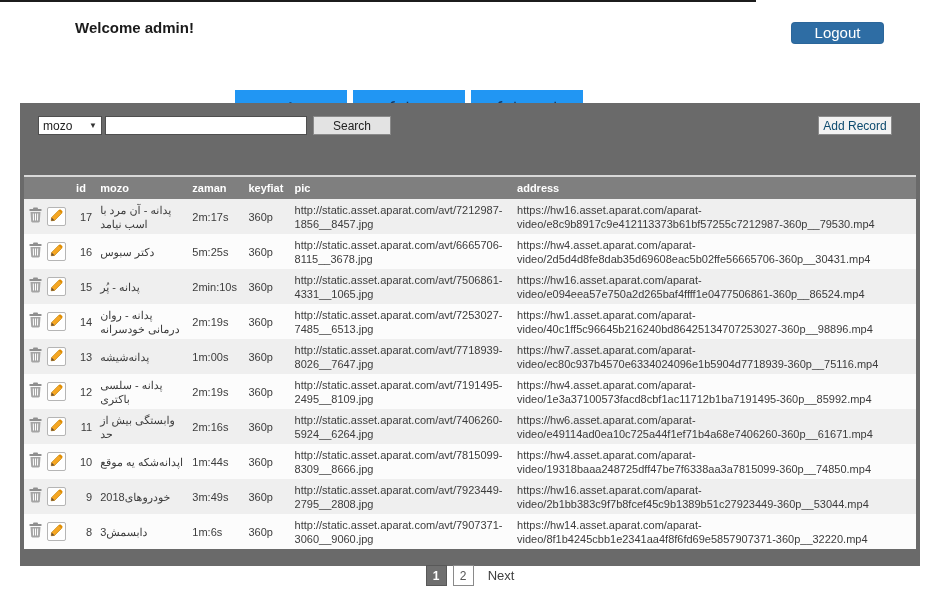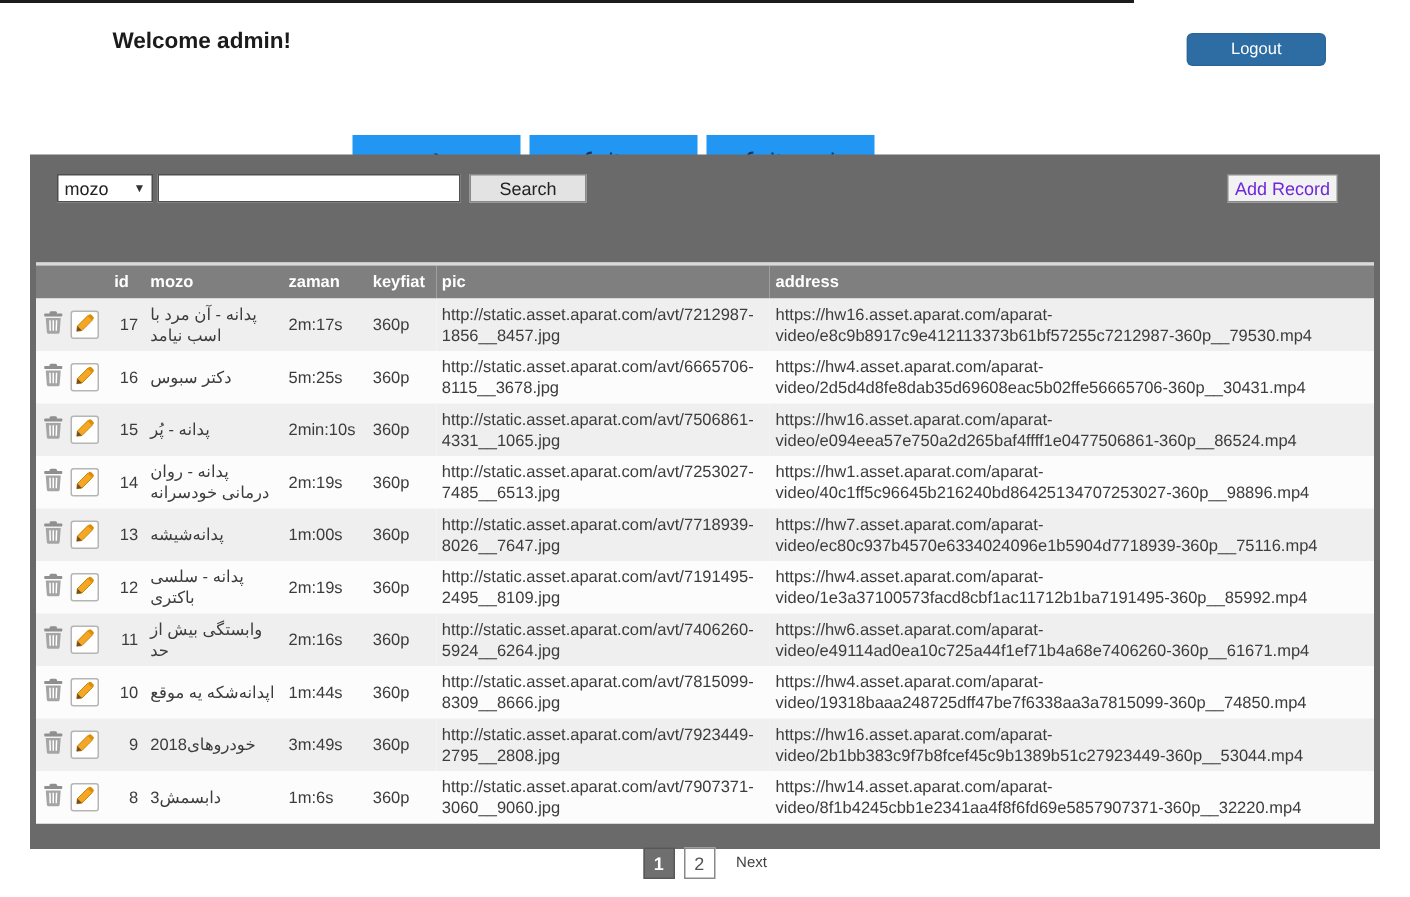--- a/index.html
+++ b/index.html
@@ -4,39 +4,39 @@
 <style>
   html,body{margin:0;padding:0;background:#fff;}
   body{font-family:"Liberation Sans",sans-serif;}
   .page{position:relative;width:940px;height:598px;background:#fff;overflow:hidden;}
 
   .topline{position:absolute;left:0;top:0;width:756px;height:2px;background:#1c1c1c;}
 
   .welcome{position:absolute;left:75px;top:19px;font-size:15px;font-weight:bold;color:#1b1b1b;}
 
   .logout{position:absolute;left:791px;top:22px;width:93px;height:22px;background:#2e6da4;
-          color:#fff;border:1px solid #2a619287;border-radius:4px;font-size:11px;cursor:pointer;
+          color:#fff;border:1px solid #2a619287;border-radius:4px;font-size:15px;cursor:pointer;
           font-family:"Liberation Sans",sans-serif;line-height:20px;text-align:center;padding:0;}
 
   .tabs{position:absolute;left:235px;top:90px;display:flex;gap:6px;}
   .tab{width:112px;height:27px;background:#2196f3;color:#17365d;font-weight:bold;font-size:13px;
        display:flex;align-items:center;justify-content:center;cursor:pointer;direction:rtl;}
 
   .panel{position:absolute;left:20px;top:103px;width:900px;background:#6a6a6a;padding-bottom:5px;box-sizing:border-box;}
   .toolbar{position:relative;height:60px;}
   .filter-select{position:absolute;left:18px;top:13px;width:64px;height:19px;background:#fff;border:1px solid #4f4f4f;
        box-sizing:border-box;font-size:12px;color:#222;display:flex;align-items:center;justify-content:space-between;
        padding:0 4px;cursor:pointer;}
   .filter-select .arrow{font-size:8px;color:#333;}
   .search-input{position:absolute;left:85px;top:13px;width:202px;height:19px;border:1px solid #4f4f4f;
        box-sizing:border-box;font-size:12px;padding:0 5px;font-family:"Liberation Sans",sans-serif;}
   .search-btn{position:absolute;left:293px;top:13px;width:78px;height:19px;background:#e3e3e3;border:1px solid #8a8a8a;
        font-size:12px;color:#222;cursor:pointer;padding:0;font-family:"Liberation Sans",sans-serif;text-align:center;}
   .add-btn{position:absolute;right:28px;top:13px;width:74px;height:19px;background:#f2f2f2;border:1px solid #8a8a8a;
-       font-size:12px;color:#6d28d9;cursor:pointer;padding:0;font-family:"Liberation Sans",sans-serif;}
+       font-size:12px;color:#0c4a6e;cursor:pointer;padding:0;font-family:"Liberation Sans",sans-serif;}
 
   .table-wrap{margin:12px 4px;border-top:2px solid #d9d9d9;background:#fff;}
   table.grid{width:100%;border-collapse:collapse;table-layout:fixed;font-size:11px;color:#3c3c3c;}
   table.grid thead th{background:#7f7f7f;color:#fff;font-size:11px;font-weight:bold;text-align:left;
        height:22px;padding:2px 4px;box-sizing:border-box;}
   table.grid td{vertical-align:middle;padding:3px 4px;line-height:14px;box-sizing:border-box;
        overflow-wrap:break-word;word-wrap:break-word;}
   table.grid tbody tr{height:35px;}
   table.grid tbody tr:nth-child(odd){background:#efefef;}
   table.grid tbody tr:nth-child(even){background:#fcfcfc;}
@@ -55,21 +55,21 @@
 
   .icon-btn{display:inline-block;vertical-align:middle;background:transparent;border:none;padding:0;margin:0 1px;cursor:pointer;}
   .icon-btn.boxed{background:#fff;border:1px solid #b5b5b5;border-radius:2px;width:19px;height:19px;
        display:inline-flex;align-items:center;justify-content:center;}
 
   .pagination{position:absolute;top:565px;left:0;width:940px;display:flex;align-items:center;justify-content:center;gap:6px;}
   .page-btn{width:21px;height:21px;font-size:12px;border:1px solid #8a8a8a;background:#fff;color:#555;
        display:flex;align-items:center;justify-content:center;cursor:pointer;box-sizing:border-box;
        font-family:"Liberation Sans",sans-serif;padding:0;}
   .page-btn.active{background:#6f6f6f;border-color:#585858;color:#fff;font-weight:bold;}
-  .next-link{font-size:10px;color:#3f3f3f;margin-left:8px;cursor:pointer;}
+  .next-link{font-size:13px;color:#3f3f3f;margin-left:8px;cursor:pointer;}
 </style>
 </head>
 <body>
 
 <div class="page">
   <div class="topline"></div>
 
   <div class="welcome">Welcome admin!</div>
 
   <button class="logout">Logout</button>

